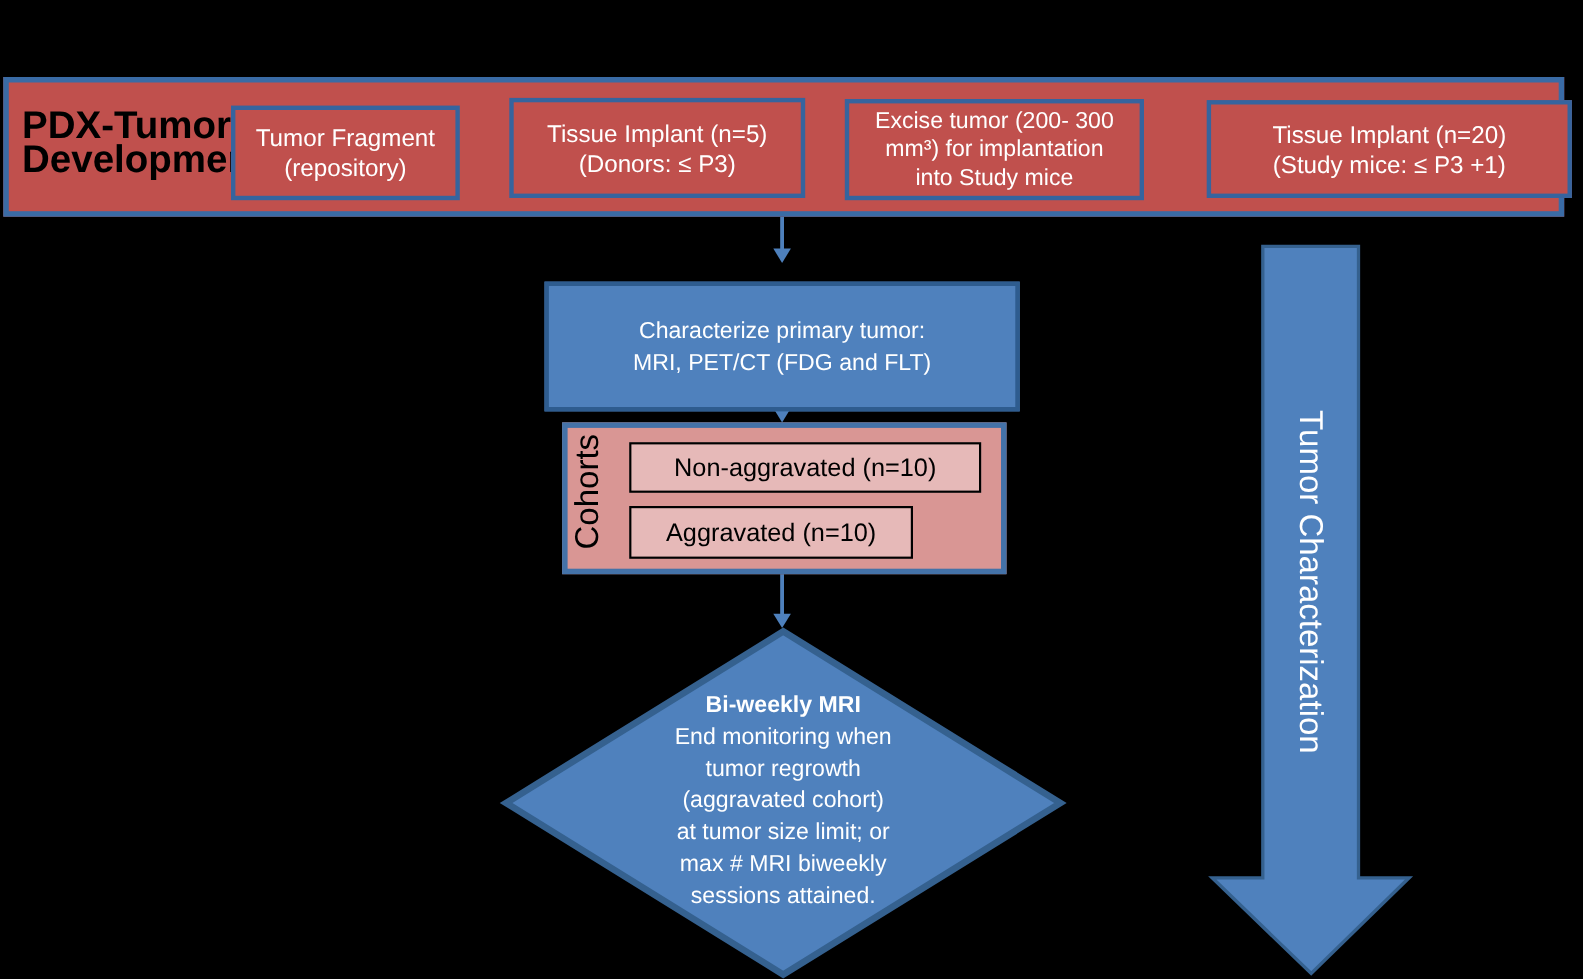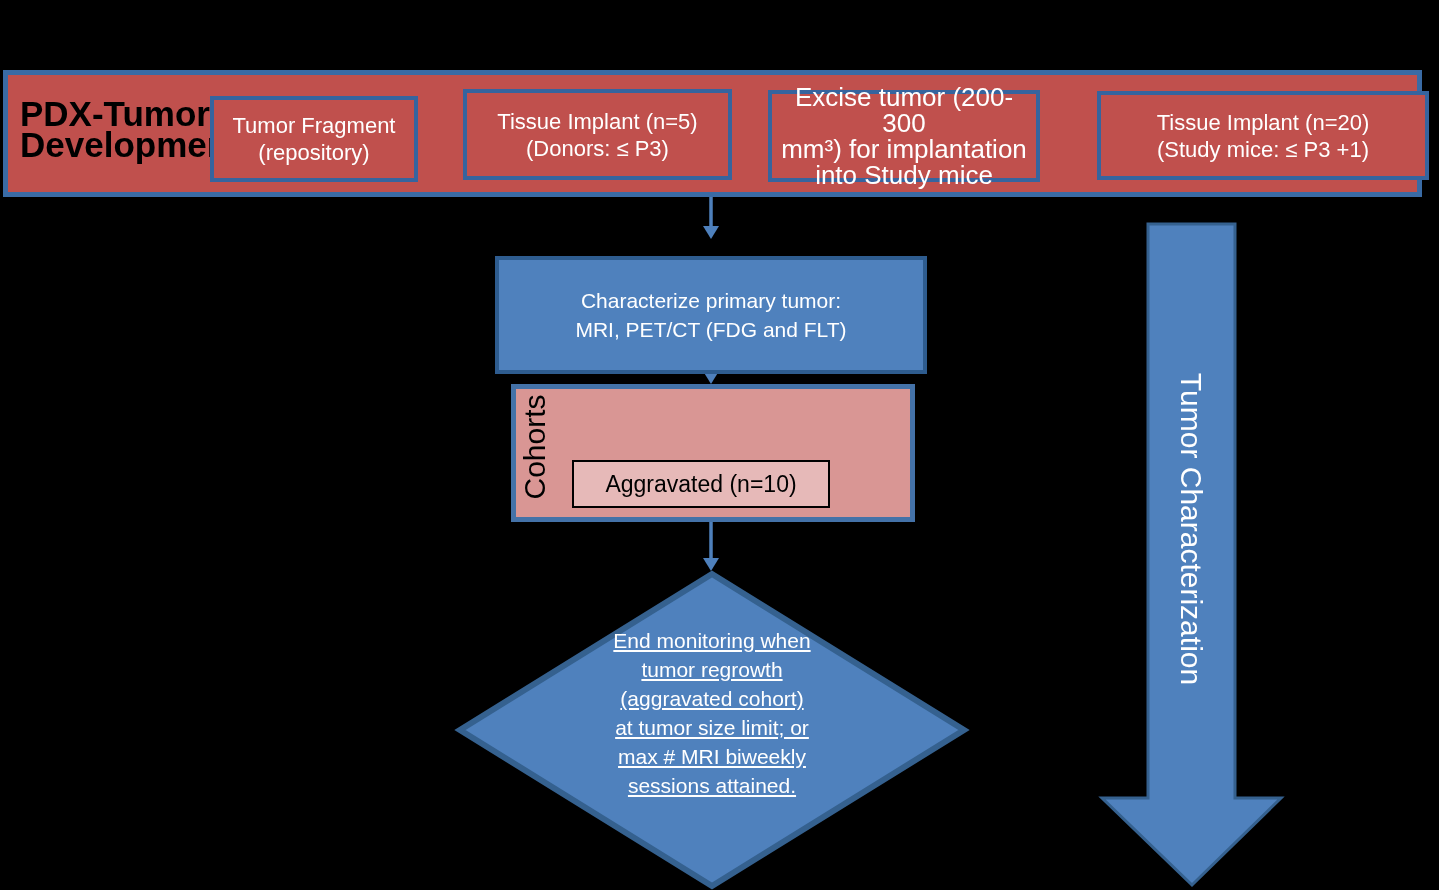--- a/index.html
+++ b/index.html
@@ -26,21 +26,21 @@
     white-space: pre-line;
   }
   .red-box {
     background: var(--banner_fill);
     border: 4px solid var(--red_box_border);
     color: var(--text_light);
     display: flex; align-items: center; justify-content: center;
     text-align: center; font-size: 22px; line-height: 27px;
     white-space: pre-line;
   }
-  .red-box.b3 { font-size: 26px; line-height: 26px; }
+  .red-box.b3 { font-size: 21px; line-height: 26px; }
   .box1 { left: 210px;  top: 96px; width: 208px; height: 86px; }
   .box2 { left: 463px;  top: 89px; width: 269px; height: 91px; }
   .box3 { left: 768px;  top: 90px; width: 272px; height: 92px; }
   .box4 { left: 1073px; top: 91px; width: 332px; height: 89px; margin-left: 24px; }
 
   
   .blue-box {
     left: 495px; top: 256px; width: 432px; height: 118px;
     background: var(--blue_fill);
     border: 4px solid var(--blue_border);
@@ -78,21 +78,21 @@
   .bigarrow-shape { fill: var(--blue_fill); stroke: var(--diamond_border); stroke-width: 3; }
   .conn-line { stroke: var(--connector); stroke-width: 3.5; fill: none; }
   .conn-head { fill: var(--connector); stroke: none; }
 
   .diamond-text {
     left: 562px; top: 626px; width: 300px;
     color: var(--text_light); text-align: center;
     font-size: 21px; line-height: 29px;
   }
   .diamond-text .title { font-weight: bold; }
-  .diamond-text .lines { white-space: pre-line; text-decoration: underline; }
+  .diamond-text .lines { white-space: pre-line; }
 
   .bigarrow-label {
     left: 1011px; top: 512px; width: 360px; height: 34px;
     transform: rotate(90deg);
     display: flex; align-items: center; justify-content: center;
     color: var(--text_light); font-size: 30px; white-space: nowrap;
   }
 </style>
 </head>
 <body>
@@ -138,26 +138,28 @@
 mm³) for implantation
 into Study mice</div>
   <div class="abs red-box box4">Tissue Implant (n=20)
 (Study mice: ≤ P3 +1)</div>
 
   <div class="abs blue-box">Characterize primary tumor:
 MRI, PET/CT (FDG and FLT)</div>
 
   <div class="abs cohorts"></div>
   <div class="abs cohorts-label">Cohorts</div>
+  <div class="abs cohort-item cohort-a">Non-aggravated (n=10)</div>
   <div class="abs cohort-item cohort-b">Aggravated (n=10)</div>
 
   <svg class="shape" style="left:456px; top:570px;" width="512" height="320" viewBox="0 0 512 320">
     <polygon class="diamond-shape" points="256,4 508,160 256,316 4,160"></polygon>
   </svg>
   <div class="abs diamond-text">
+    <div class="title">Bi-weekly MRI</div>
     <div class="lines">End monitoring when
 tumor regrowth
 (aggravated cohort)
 at tumor size limit; or
 max # MRI biweekly
 sessions attained.</div>
   </div>
 
   <svg class="shape" style="left:1100px; top:222px;" width="183" height="665" viewBox="0 0 183 665">
     <polygon class="bigarrow-shape" points="48,2 135,2 135,576 181,576 92,663 2,576 48,576"></polygon>

